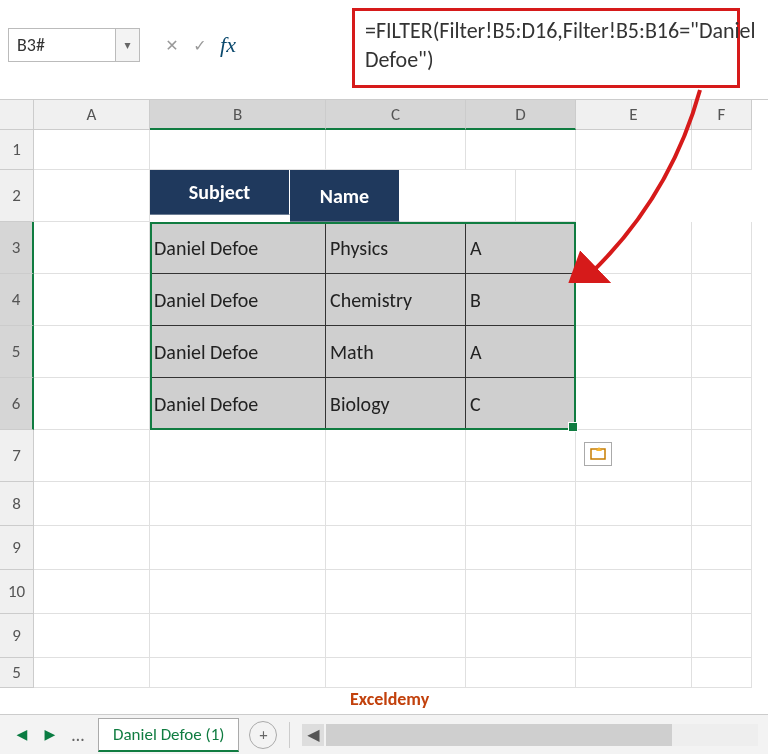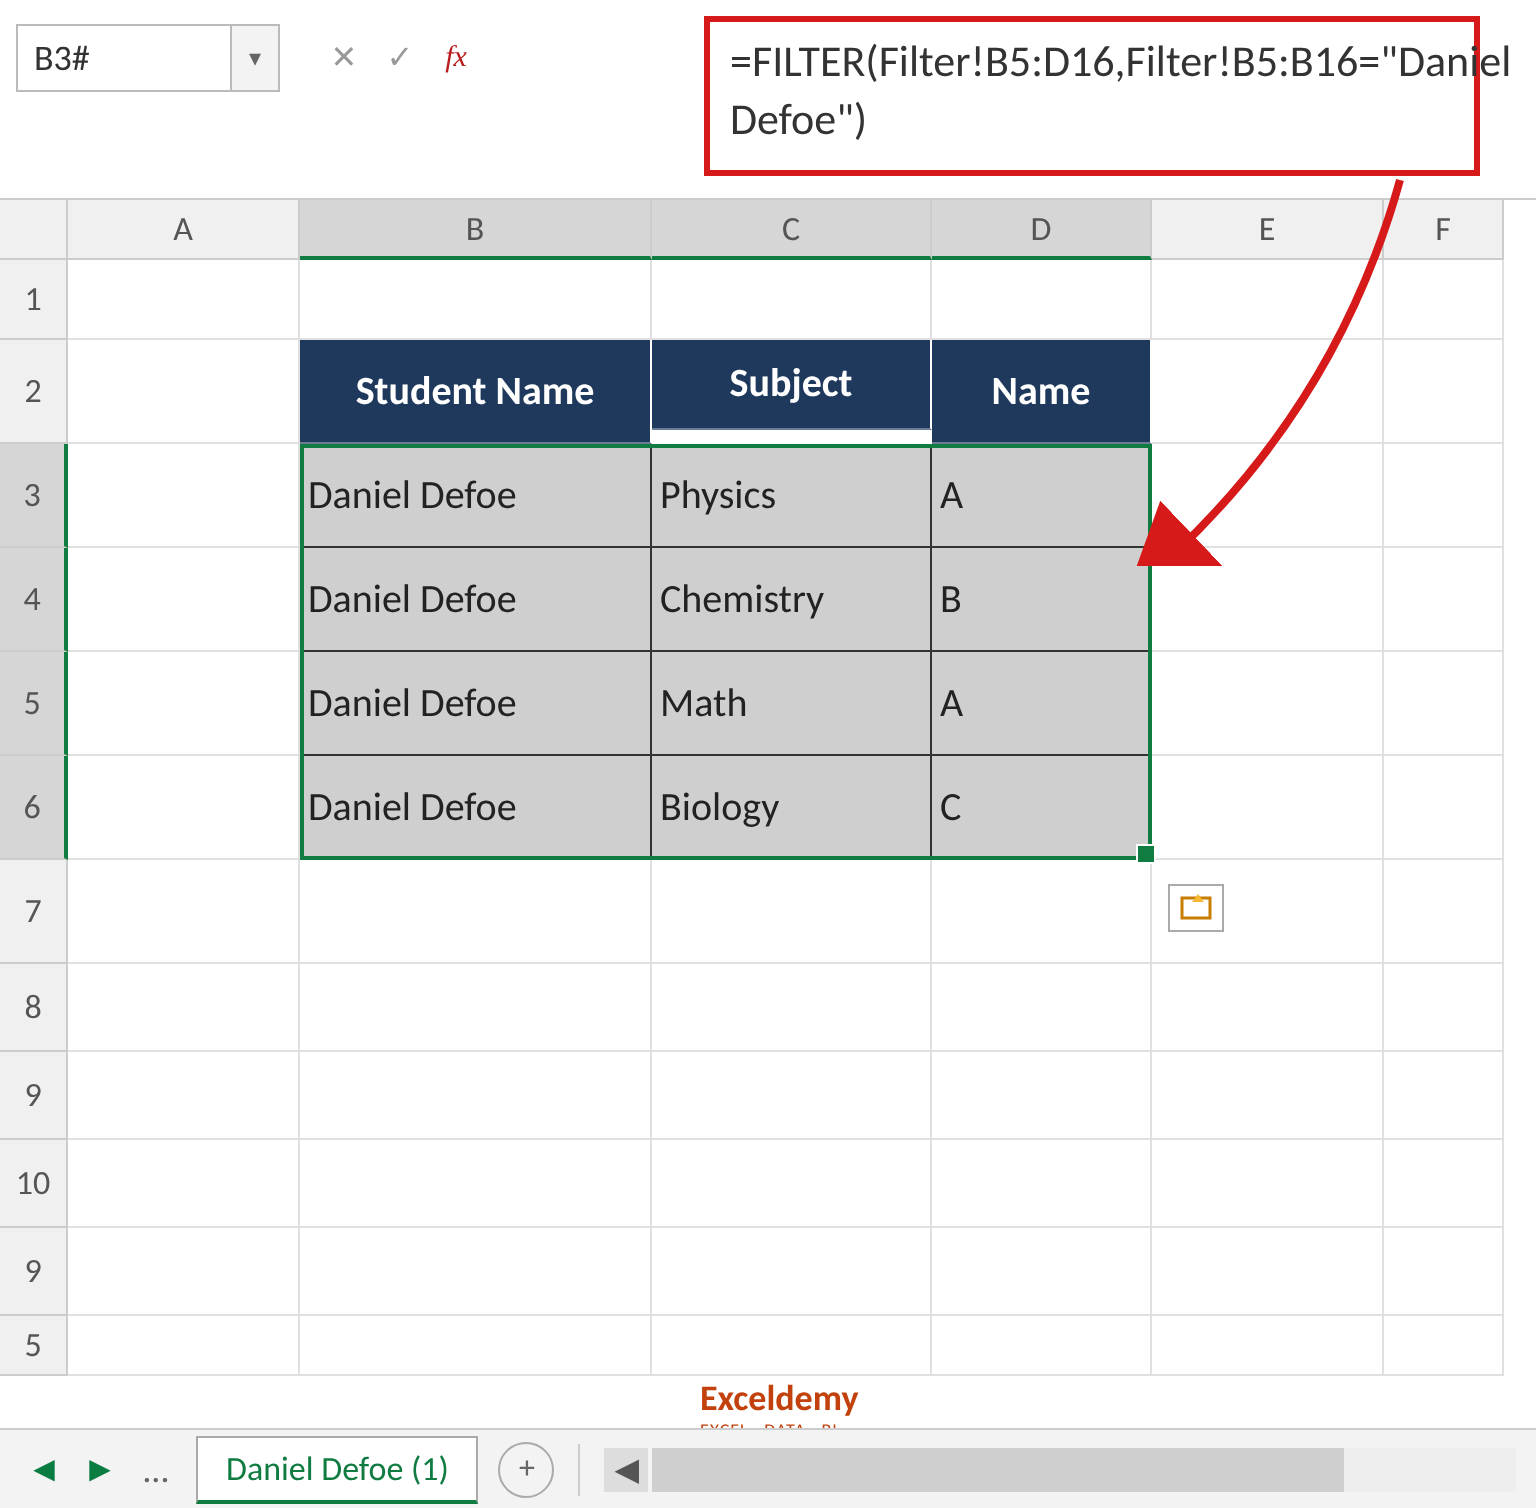--- a/index.html
+++ b/index.html
@@ -9,21 +9,21 @@
   width: 768px;
   height: 754px;
   position: relative;
   overflow: hidden;
 }
 .top-bar {
   height: 100px;
   border-bottom: 1px solid #ccc;
   display: flex;
   align-items: flex-start;
-  padding: 12px 0;
+  padding: 28px 0;
   position: relative;
 }
 .name-box-wrap {
   display: flex;
   align-items: center;
   height: 34px;
   margin-left: 8px;
 }
 .name-box {
   width: 108px;
@@ -56,21 +56,21 @@
 .fx-btn {
   width: 28px;
   height: 28px;
   display: flex;
   align-items: center;
   justify-content: center;
   color: #999;
   font-size: 16px;
   border-radius: 2px;
 }
-.fx-btn.insert { color: #b91c1c; font-style: italic; font-family: "Times New Roman", serif; font-size: 15px; }
+.fx-btn.insert { color: #0c4a6e; font-style: italic; font-family: "Times New Roman", serif; font-size: 22px; }
 .formula-callout {
   position: absolute;
   left: 352px;
   top: 8px;
   width: 388px;
   height: 80px;
   background: #fff;
   border: 3px solid #d61a1a;
   padding: 6px 10px;
   font-size: 22px;
@@ -330,21 +330,20 @@
       <div class="grid-row">
         <div class="cell" style="width: 116px; height: 40px;"></div>
         <div class="cell" style="width: 176px; height: 40px;"></div>
         <div class="cell" style="width: 140px; height: 40px;"></div>
         <div class="cell" style="width: 110px; height: 40px;"></div>
         <div class="cell" style="width: 116px; height: 40px;"></div>
         <div class="cell" style="width: 60px; height: 40px;"></div>
       </div>
       <div class="grid-row">
         <div class="cell" style="width: 116px; height: 52px;"></div>
-        <div class="cell th-cell" style="width: 176px; height: 52px;">Student Name</div>
         <div class="cell th-cell" style="width: 140px; height: 45px;">Subject</div>
         <div class="cell th-cell" style="width: 110px; height: 52px;">Name</div>
         <div class="cell" style="width: 116px; height: 52px;"></div>
         <div class="cell" style="width: 60px; height: 52px;"></div>
       </div>
       <div class="grid-row">
         <div class="cell" style="width: 116px; height: 52px;"></div>
         <div class="cell data-cell" style="width: 176px; height: 52px;">Daniel Defoe</div>
         <div class="cell data-cell" style="width: 140px; height: 52px;">Physics</div>
         <div class="cell data-cell" style="width: 110px; height: 52px;">A</div>

